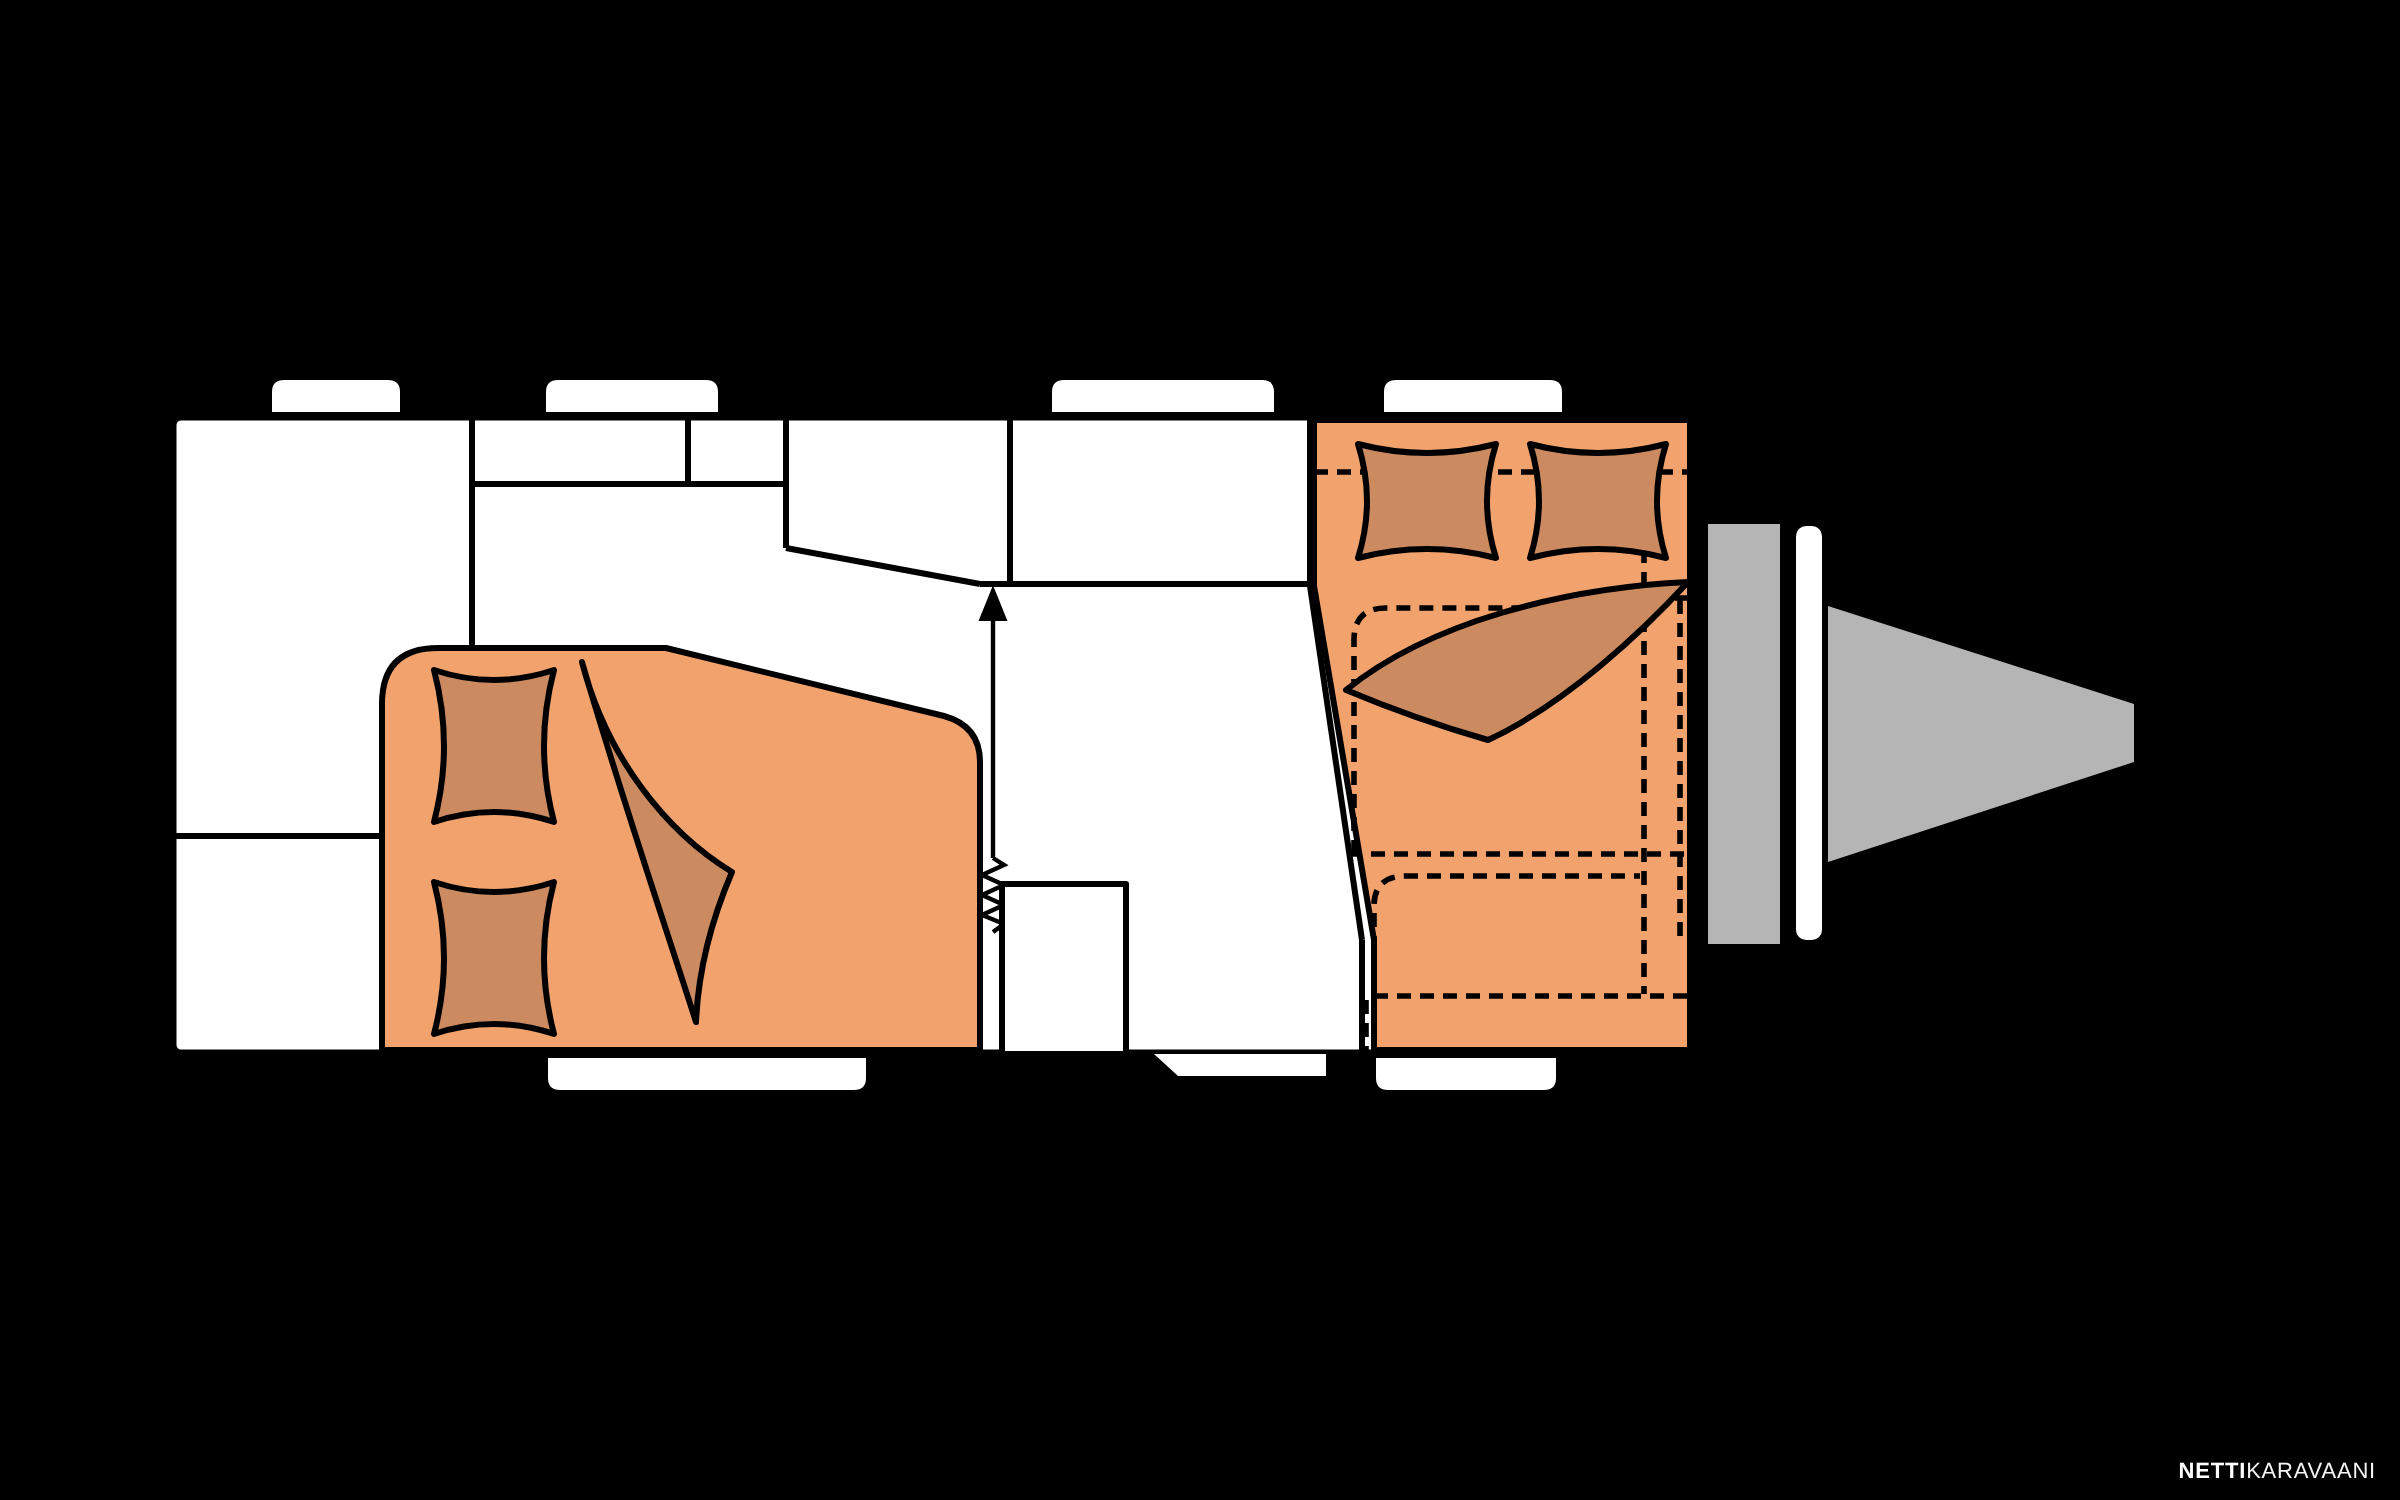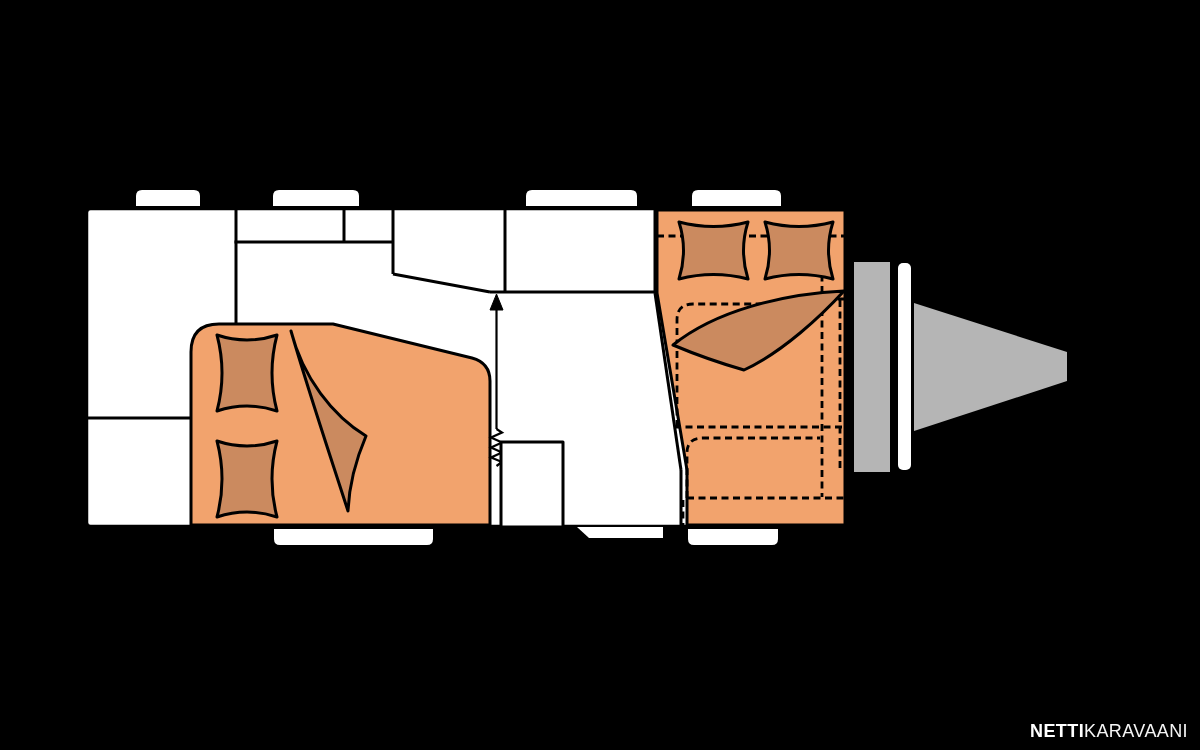--- a/index.html
+++ b/index.html
@@ -16,21 +16,21 @@
   .fill-accent-dark{fill:var(--accent-dark);}
   .fill-gray{fill:var(--gray);}
   .fill-white{fill:var(--body);}
   .ink{stroke:var(--outline);}
   .wall{stroke:var(--outline);stroke-width:3;fill:none;stroke-linecap:butt;}
   .shape{stroke:var(--outline);stroke-width:3;stroke-linejoin:round;}
   .dash{stroke:var(--outline);stroke-width:2.8;fill:none;stroke-dasharray:7 4.5;}
   .thin{stroke:var(--outline);stroke-width:2.2;fill:none;}
   .watermark{
     position:absolute;right:12px;bottom:8px;
-    color:var(--wm,#fff);font-size:18px;letter-spacing:0.4px;
+    color:var(--wm,#fff);font-size:11px;letter-spacing:0.4px;
     white-space:nowrap;user-select:none;
   }
   .watermark .b{font-weight:800;}
   .watermark .l{font-weight:300;opacity:0.96;}
 </style>
 </head>
 <body>
 
 <div class="stage" style="--bg: #000000; --body: #ffffff; --outline: #000000; --accent: #f2a36d; --accent-dark: #cb8a5f; --gray: #b5b5b5; --wm: #ffffff;">
   <svg width="1200" height="750" viewBox="0 0 1200 750">

